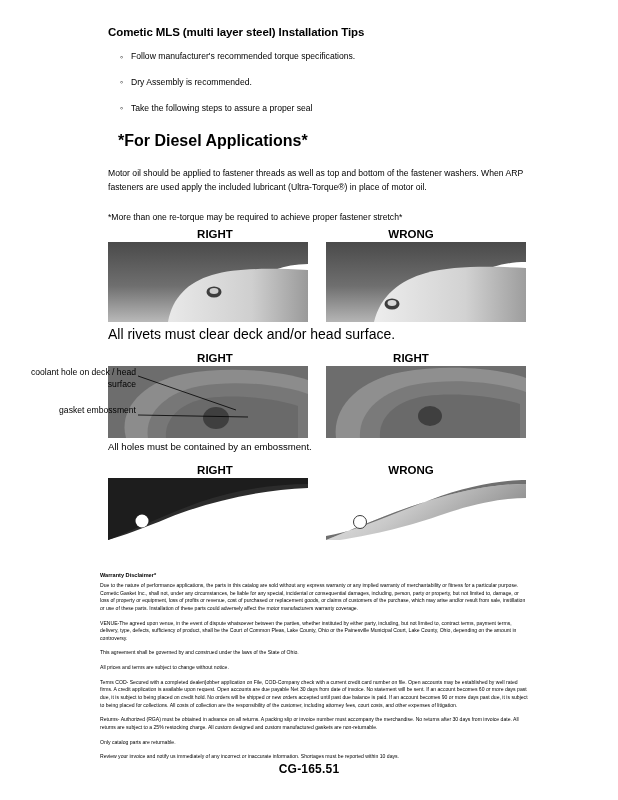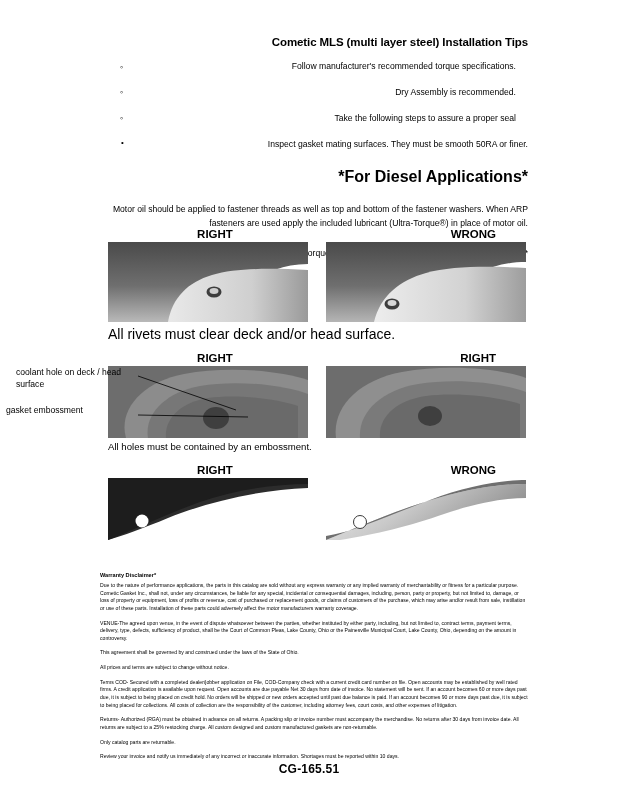--- a/index.html
+++ b/index.html
@@ -18,23 +18,22 @@
   .page {
     position: absolute;
     left: 0; top: 0;
     width: 618px;
     height: 800px;
     background: #fff;
   }
   .content {
     position: absolute;
     left: 108px;
-    top: 36px;
+    top: 26px;
     width: 420px;
-    text-align: right;
   }
   h1.title {
     font-size: 11.5px;
     font-weight: bold;
     margin: 0 0 9px 0;
     letter-spacing: -0.1px;
   }
   ul.bullets {
     list-style: none;
     margin: 0;
@@ -97,21 +96,21 @@
     display: flex;
     justify-content: flex-start;
     margin-bottom: 2px;
   }
   .fig-label {
     font-size: 11.5px;
     font-weight: bold;
     text-align: center;
   }
   .lbl-a { width: 170px; margin-left: 22px; }
-  .lbl-b { width: 170px; margin-left: 26px; text-align: right; }
+  .lbl-b { width: 170px; margin-left: 26px; }
   .fig-row {
     display: flex;
     gap: 18px;
   }
   .fig-box {
     width: 200px;
     height: 75px;
     background: #ffffff;
     overflow: hidden;
     position: relative;
@@ -121,21 +120,21 @@
   .fig-caption {
     font-size: 14px;
     margin-top: 3px;
     line-height: 1.35;
   }
   .fig-caption.big { font-size: 9.6px; }
   
   .annot {
     position: absolute;
     font-size: 8.6px;
-    text-align: left;
+    text-align: right;
     line-height: 1.45;
   }
   
   .warranty {
     position: absolute;
     left: 100px;
     top: 572px;
     width: 428px;
   }
   .warranty h3 {
@@ -166,21 +165,20 @@
 
   <div class="content">
     <h1 class="title">Cometic MLS (multi layer steel) Installation Tips</h1>
 
     <ul class="bullets">
       <li>Follow manufacturer's recommended torque specifications.</li>
       <li>Dry Assembly is recommended.</li>
       <li>Take the following steps to assure a proper seal</li>
     </ul>
     <ul class="subbullets">
-      <li>Inspect gasket mating surfaces.  They must be smooth 50RA or finer.</li>
     </ul>
 
     <h2 class="section-head">*For Diesel Applications*</h2>
     <p class="para">Motor oil should be applied to fastener threads as well as top and bottom of the fastener washers. When ARP fasteners are used apply the included lubricant (Ultra-Torque®) in place of motor oil.</p>
     <p class="para last">*More than one re-torque may be required to achieve proper fastener stretch*</p>
   </div>
 
   <div class="figures">
 
     <div class="fig-group">

